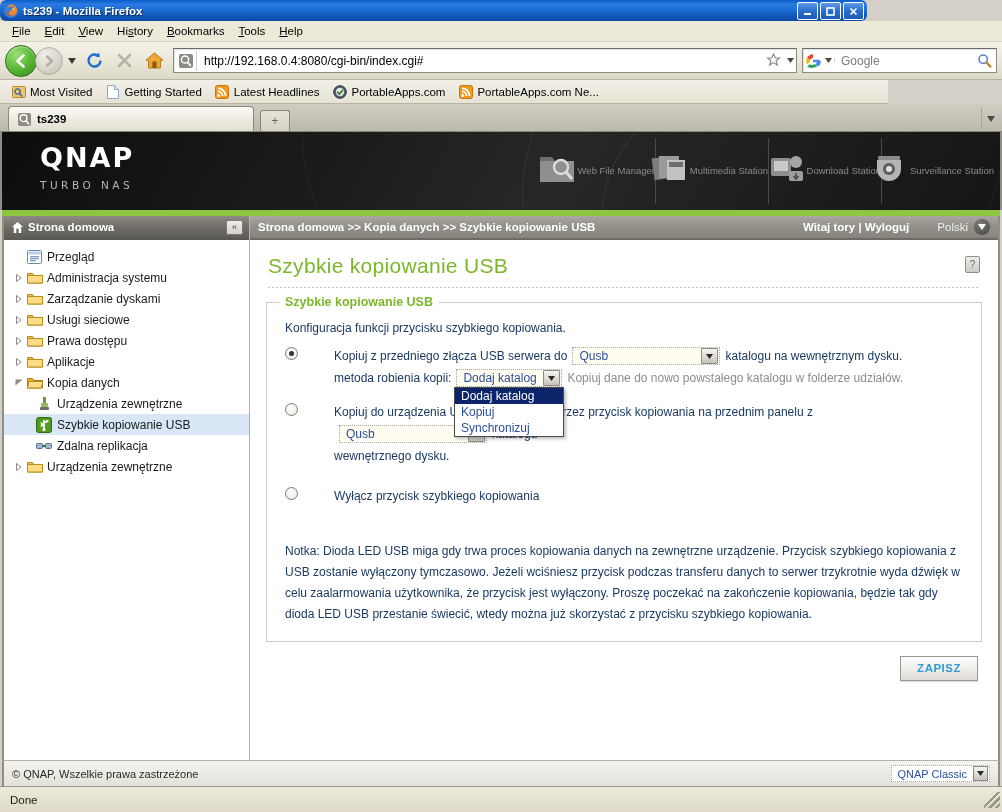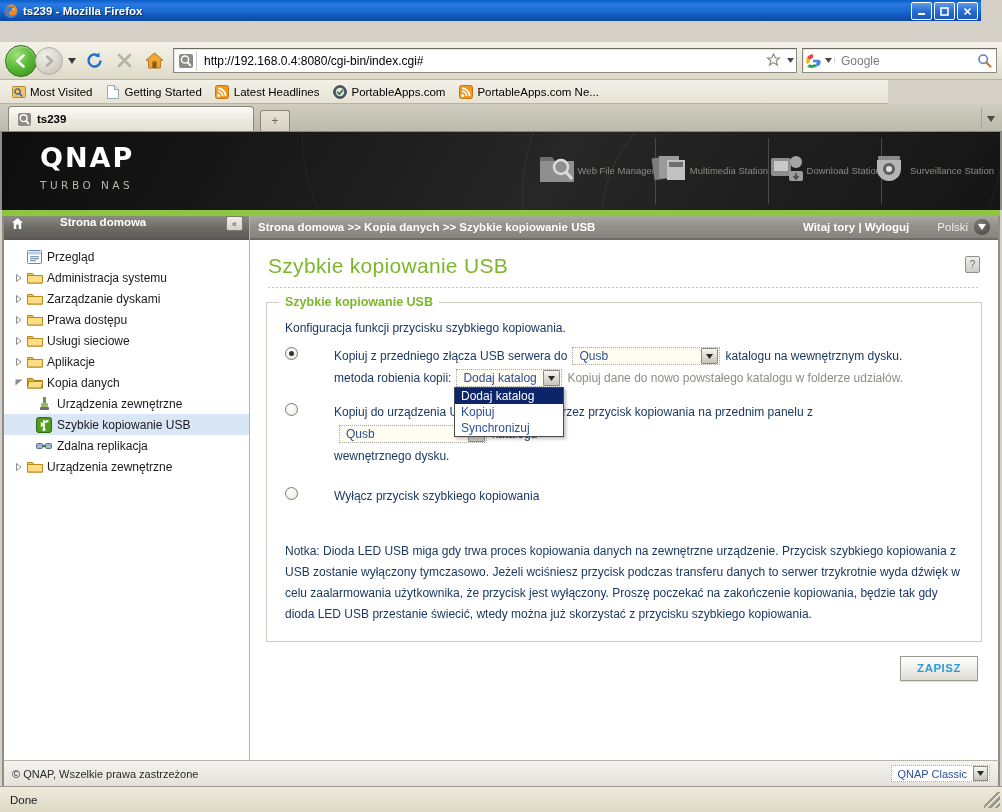--- a/index.html
+++ b/index.html
@@ -5,23 +5,23 @@
   html,body{margin:0;padding:0;}
   body{
     width:1002px;height:812px;overflow:hidden;
     font-family:"Liberation Sans",sans-serif;font-size:12px;
     background:#d4d0c8;
   }
   #app{position:relative;width:1002px;height:812px;}
 
   
   .titlebar{
-    position:absolute;left:0;top:0;width:981px;height:21px;
+    position:absolute;left:0;top:0;width:867px;height:21px;
     background:linear-gradient(180deg,#0a5fc8 0%,#1567d4 8%,#2b7ae0 20%,#1b6cd6 48%,#1257b9 75%,#0d4aa6 100%);
-    display:flex;align-items:center;
+    display:flex;align-items:center;border-radius:6px;
   }
   .titlebar .tb-icon{width:16px;height:16px;margin:0 4px 0 3px;flex:0 0 auto;position:relative;}
   .titlebar .tb-text{
     color:#fff;font-weight:bold;font-size:11.5px;
     text-shadow:1px 1px 1px rgba(0,0,0,.55);white-space:nowrap;
   }
   .tb-btns{position:absolute;right:3px;top:2px;display:flex;gap:2px;}
   .tb-btn{
     width:21px;height:18px;border:1px solid #ffffff;border-radius:2px;
     background:linear-gradient(180deg,#5d9ae8 0%,#2a6fcf 50%,#1b59b5 100%);
@@ -160,23 +160,22 @@
   
   .content{
     position:absolute;left:2px;top:216px;width:998px;height:544px;
     background:#fff;border-left:2px solid #8f8d84;border-right:2px solid #8f8d84;
     box-sizing:border-box;display:flex;
   }
   
   .sidebar{width:246px;height:544px;background:#fff;border-right:1px solid #b5b3aa;box-sizing:border-box;}
   .sidebar-head{
     height:24px;background:linear-gradient(180deg,#8d8b84 0%,#6f6d66 50%,#5e5c56 100%);
-    display:flex;padding:0 6px;box-sizing:border-box;
+    display:flex;align-items:center;padding:0 6px;box-sizing:border-box;
     border-bottom:2px solid #5a5851;
-    gap:32px;
   }
   .sb-home-ico{width:14px;height:14px;margin-right:4px;display:flex;align-items:center;justify-content:center;}
   .sb-head-text{color:#fff;font-weight:bold;font-size:11.5px;flex:1;}
   .sb-collapse{
     width:17px;height:15px;background:linear-gradient(180deg,#f0eee8,#d3d1c9);
     border:1px solid #7d7b74;border-radius:2px;
     display:flex;align-items:center;justify-content:center;
     font-size:9px;color:#3a3a3a;box-sizing:border-box;
   }
   .sb-list{padding-top:6px;}
@@ -342,20 +341,29 @@
           </svg>
       </div>
       <div class="tb-btn">
         <svg width="9" height="9" viewBox="0 0 9 9">
             <path d="M1.5 1.5L7.5 7.5M7.5 1.5L1.5 7.5" stroke="#fff" stroke-width="1.7"></path>
           </svg>
       </div>
     </div>
   </div>
 
+  <div class="menubar">
+    <div class="menu-item"><u>F</u>ile</div>
+    <div class="menu-item"><u>E</u>dit</div>
+    <div class="menu-item"><u>V</u>iew</div>
+    <div class="menu-item">Hi<u>s</u>tory</div>
+    <div class="menu-item"><u>B</u>ookmarks</div>
+    <div class="menu-item"><u>T</u>ools</div>
+    <div class="menu-item"><u>H</u>elp</div>
+  </div>
 
   <div class="navbar">
     <div class="nav-back">
       <svg width="16" height="16" viewBox="0 0 16 16">
           <path d="M10.5 2.5L4.5 8l6 5.5" fill="none" stroke="#fff" stroke-width="2.6" stroke-linecap="round" stroke-linejoin="round"></path>
         </svg>
     </div>
     <div class="nav-fwd">
       <svg width="14" height="14" viewBox="0 0 14 14">
           <path d="M5 2.5L10 7l-5 4.5" fill="none" stroke="#b0ada2" stroke-width="2.4" stroke-linecap="round" stroke-linejoin="round"></path>
@@ -618,36 +626,36 @@
             <svg width="6" height="8" viewBox="0 0 6 8">
                 <path d="M0.5 0.5L5 4 .5 7.5z" fill="none" stroke="#8a8a8a"></path>
               </svg>
           </span>
           <span class="sb-ico">
             <svg width="16" height="13" viewBox="0 0 16 13">
               <path d="M.5 2.5h5l1.5 2h8.5v7.5H.5z" fill="#f5c34d" stroke="#b98a1c"></path>
               <path d="M.5 4.5h15v7.5H.5z" fill="#fcdc85" stroke="#b98a1c"></path>
             </svg>
           </span>
-          <span class="sb-label">Prawa dostępu</span>
+          <span class="sb-label">Usługi sieciowe</span>
         </div>
 
         <div class="sb-item">
           <span class="sb-arrow">
             <svg width="6" height="8" viewBox="0 0 6 8">
                 <path d="M0.5 0.5L5 4 .5 7.5z" fill="none" stroke="#8a8a8a"></path>
               </svg>
           </span>
           <span class="sb-ico">
             <svg width="16" height="13" viewBox="0 0 16 13">
               <path d="M.5 2.5h5l1.5 2h8.5v7.5H.5z" fill="#f5c34d" stroke="#b98a1c"></path>
               <path d="M.5 4.5h15v7.5H.5z" fill="#fcdc85" stroke="#b98a1c"></path>
             </svg>
           </span>
-          <span class="sb-label">Usługi sieciowe</span>
+          <span class="sb-label">Prawa dostępu</span>
         </div>
 
         <div class="sb-item">
           <span class="sb-arrow">
             <svg width="6" height="8" viewBox="0 0 6 8">
                 <path d="M0.5 0.5L5 4 .5 7.5z" fill="none" stroke="#8a8a8a"></path>
               </svg>
           </span>
           <span class="sb-ico">
             <svg width="16" height="13" viewBox="0 0 16 13">

